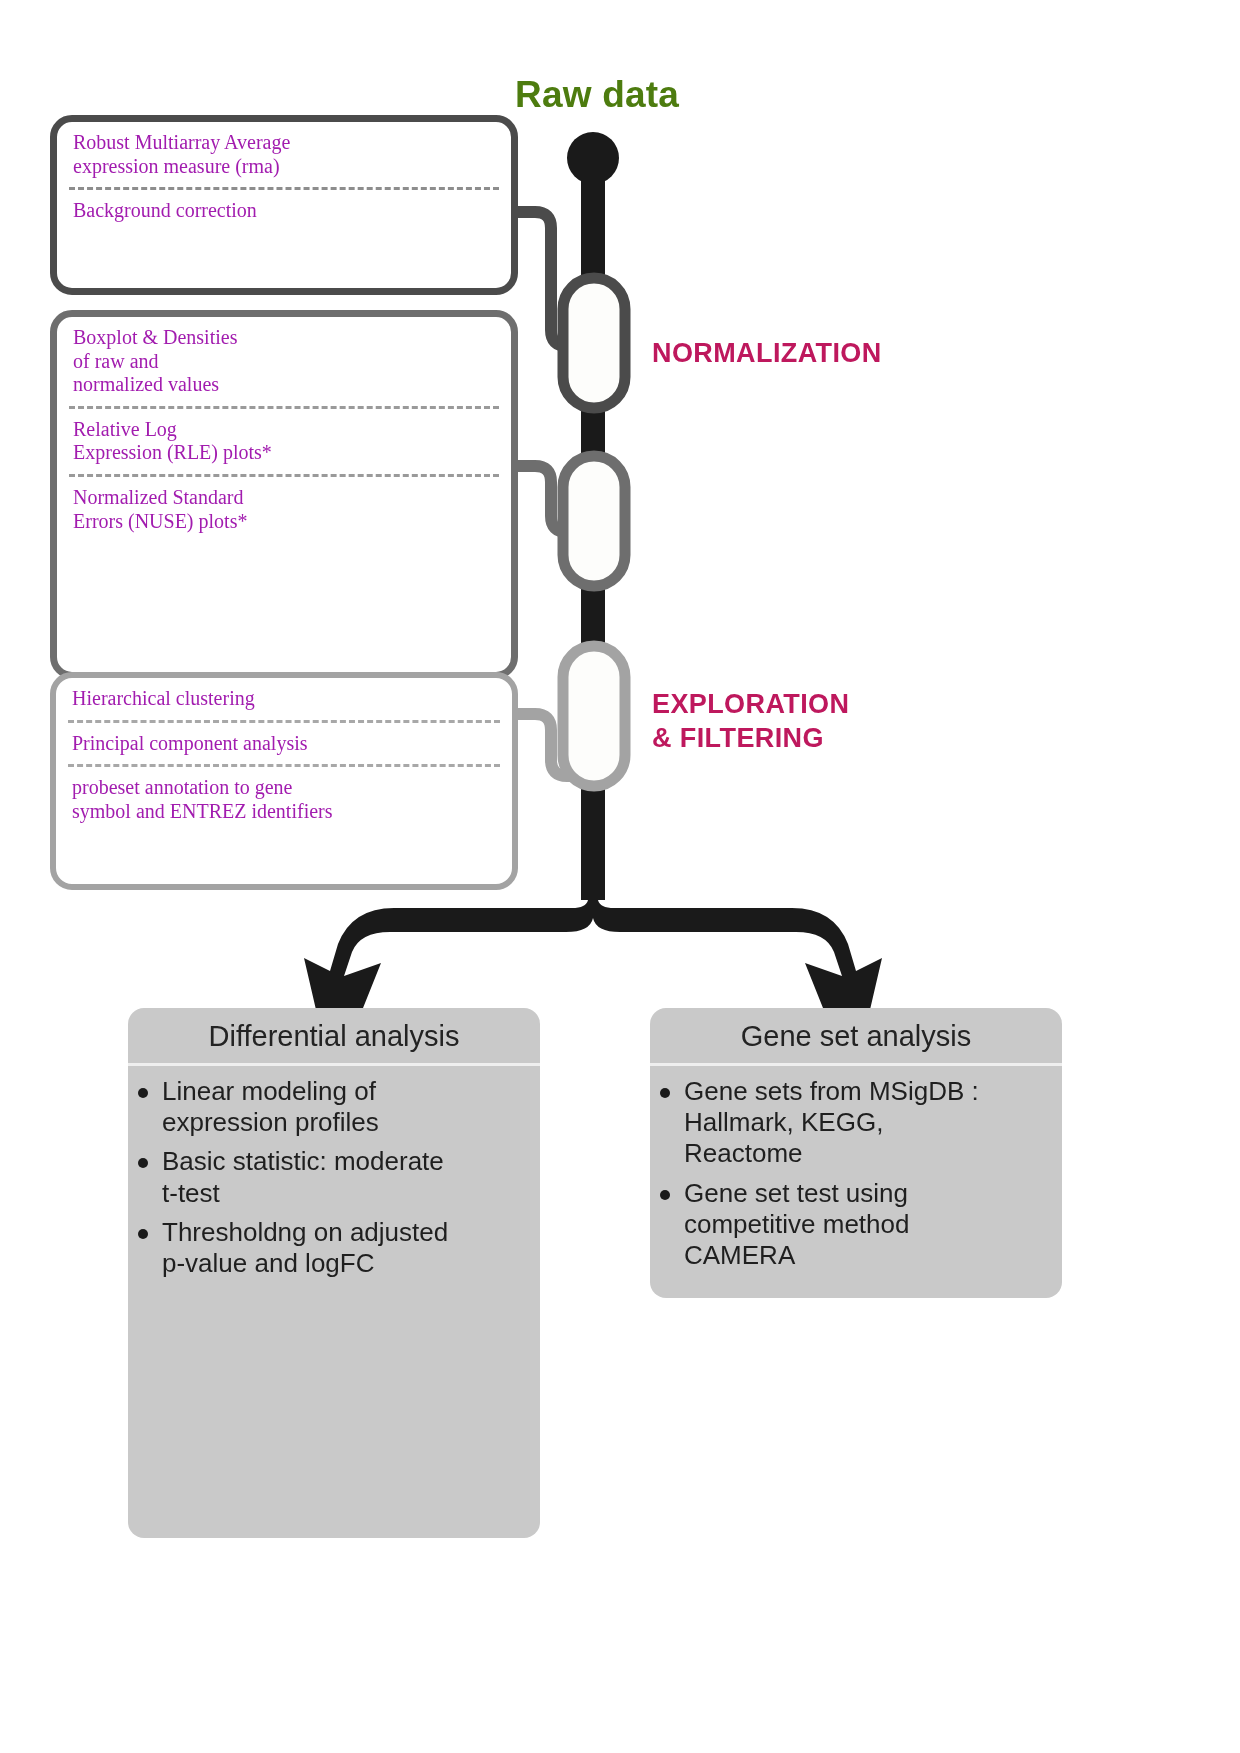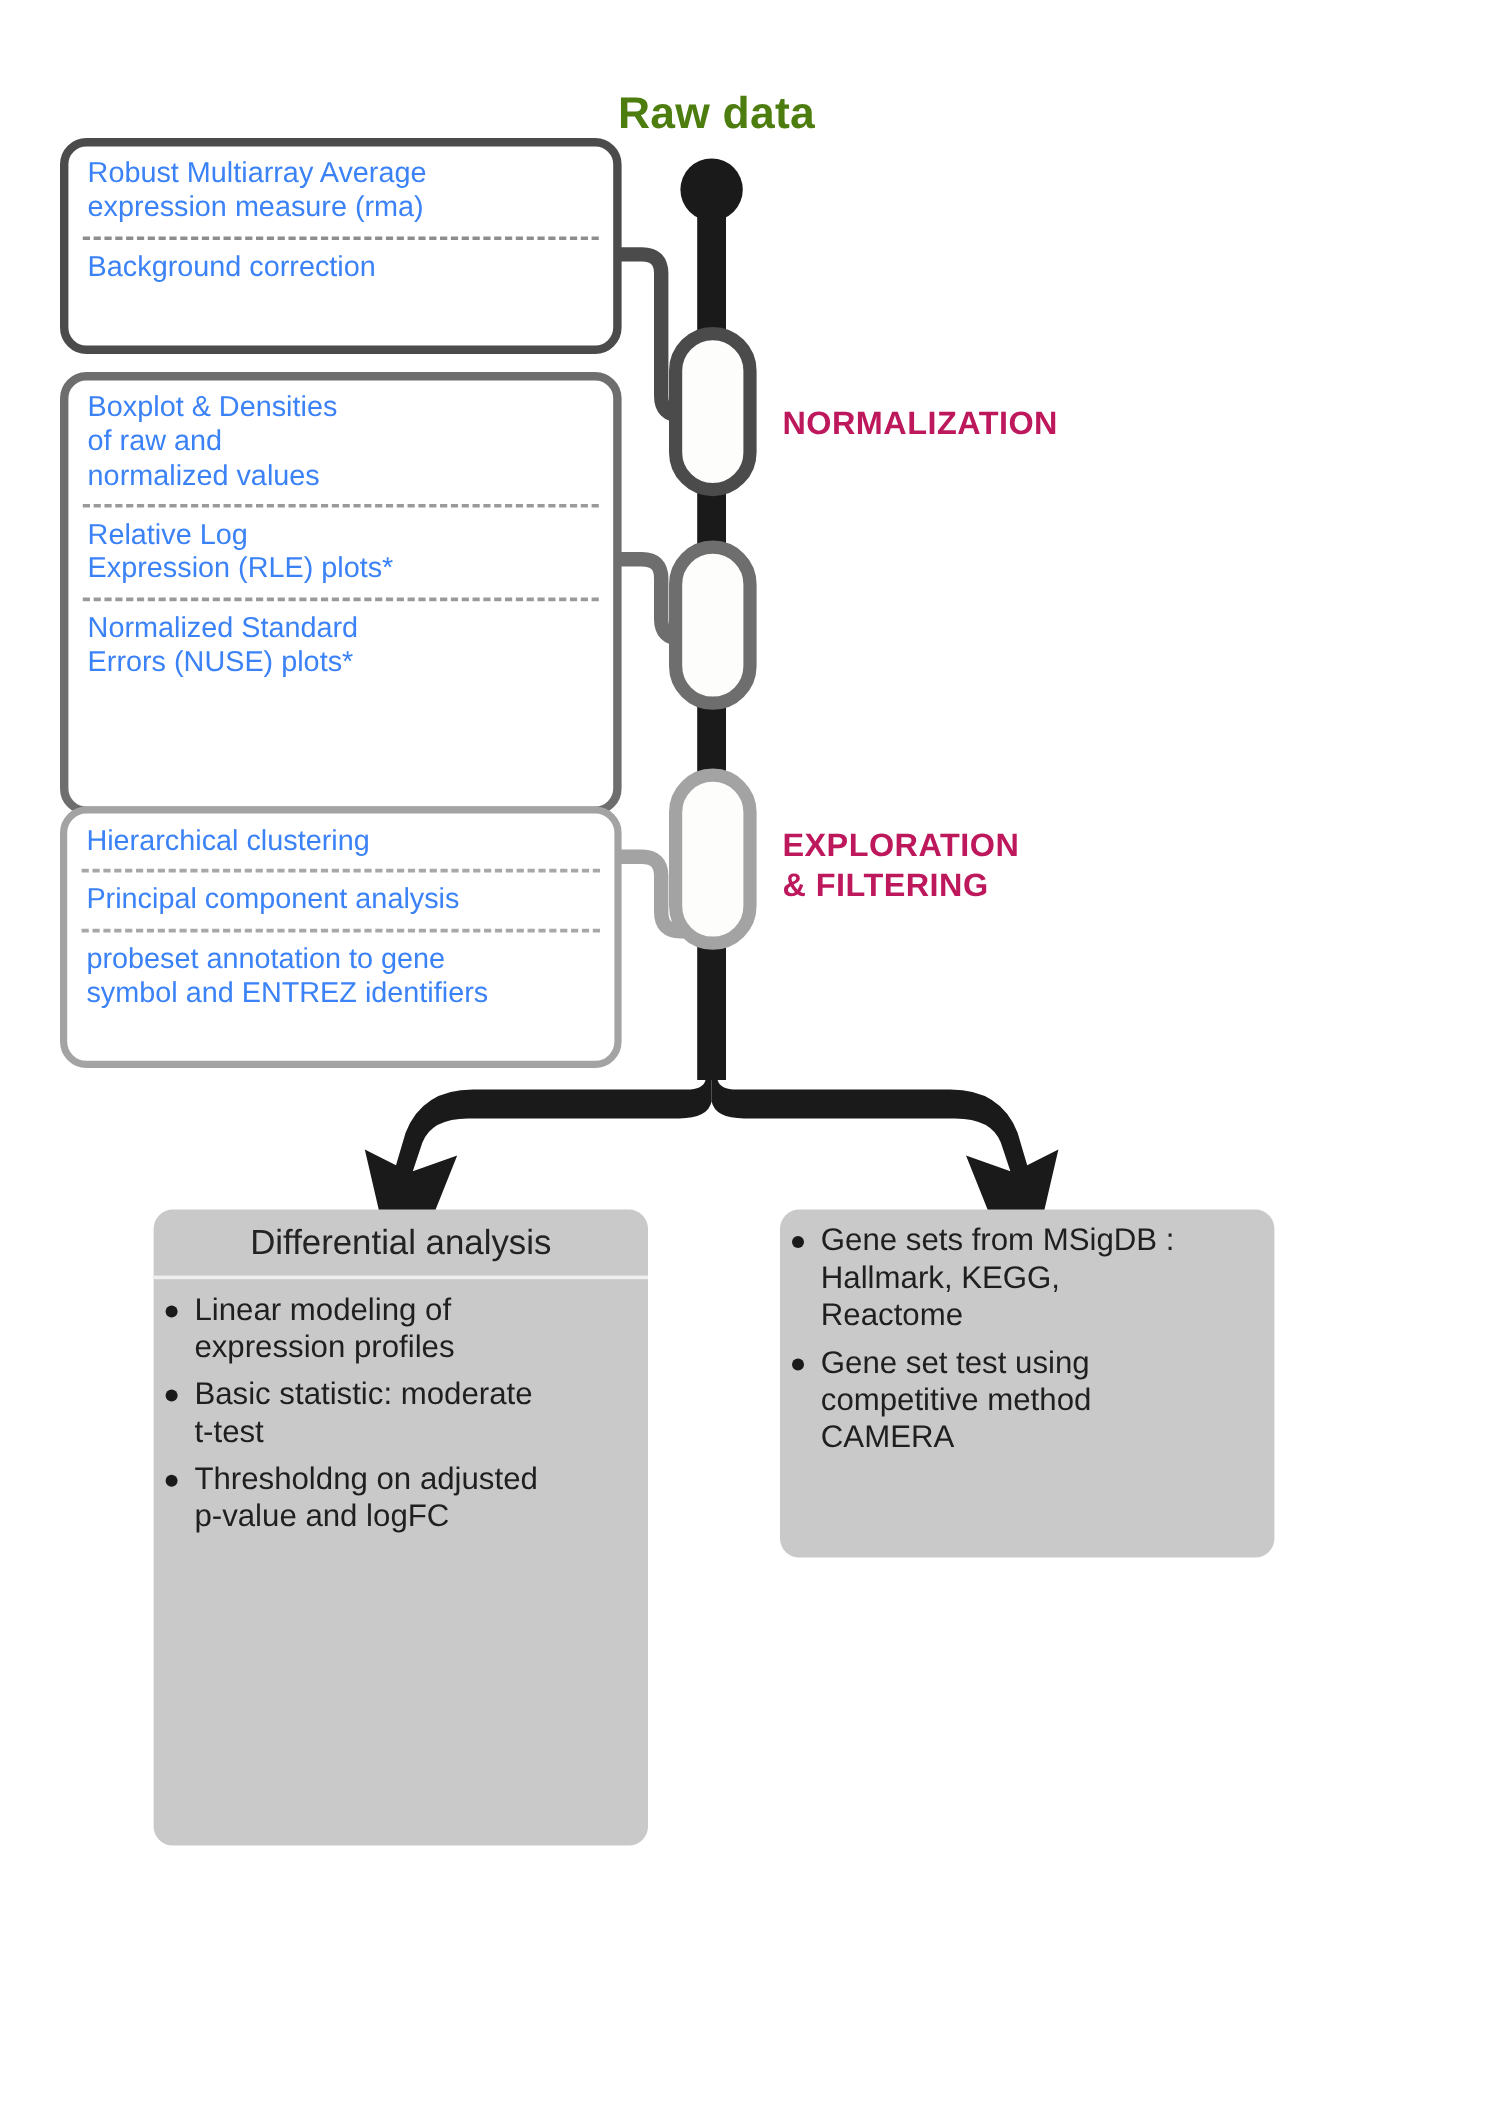--- a/index.html
+++ b/index.html
@@ -36,24 +36,25 @@
 
   
   .panel {
     position: absolute;
     background: #ffffff;
     border-radius: 22px;
     border-style: solid;
   }
   .panel .row {
     padding: 9px 14px 9px 16px;
-    font-size: 24px;
+    font-size: 20px;
     line-height: 1.18;
-    color: #3b82f6;
+    color: #a21caf;
     white-space: pre-line;
+    font-family: Liberation Serif, serif;
   }
   .panel .sep {
     height: 0;
     margin: 0 12px;
     border-top-width: 3px;
     border-top-style: dashed;
   }
 
   #panel-normalization {
     left: 50px; top: 115px; width: 468px; height: 180px;
@@ -227,20 +228,21 @@
       <li>Linear modeling of
 expression profiles</li>
       <li>Basic statistic: moderate
 t-test</li>
       <li>Thresholdng on adjusted
 p-value and logFC</li>
     </ul>
   </div>
 
   <div class="card" id="card-geneset">
+    <div class="card-title">Gene set analysis</div>
     <ul>
       <li>Gene sets from MSigDB :
    Hallmark, KEGG,
    Reactome</li>
       <li>Gene set test using
 competitive method
 CAMERA</li>
     </ul>
   </div>
 

